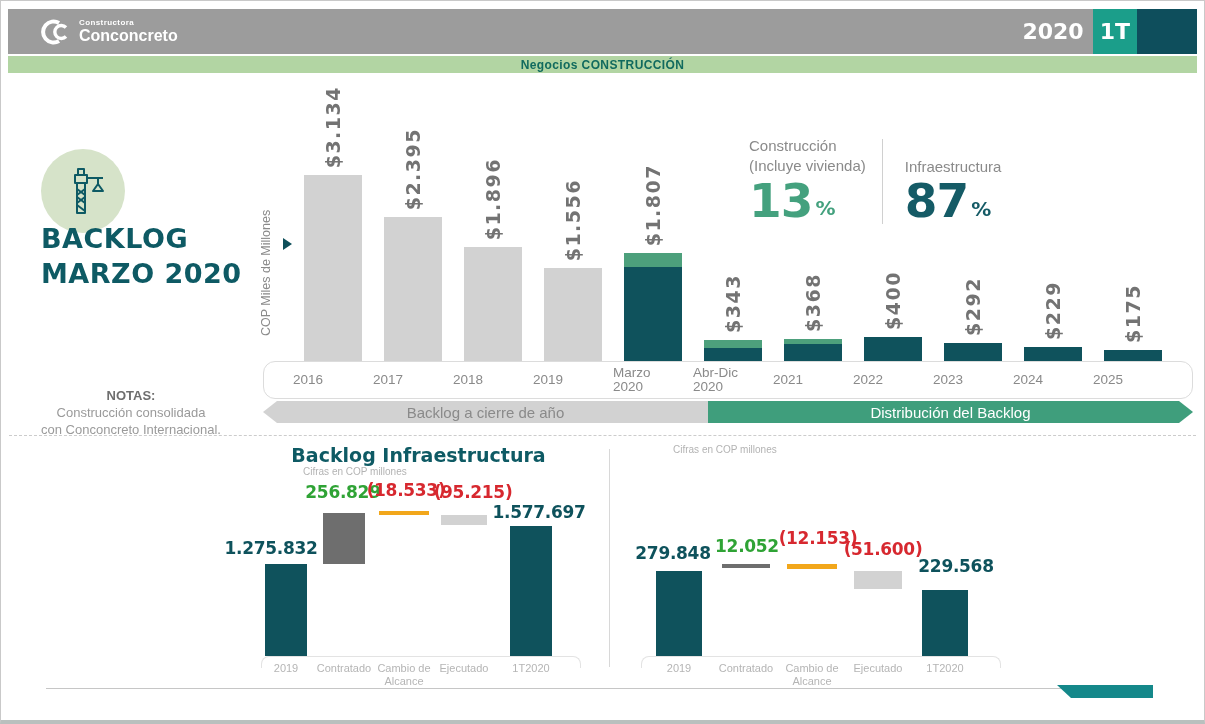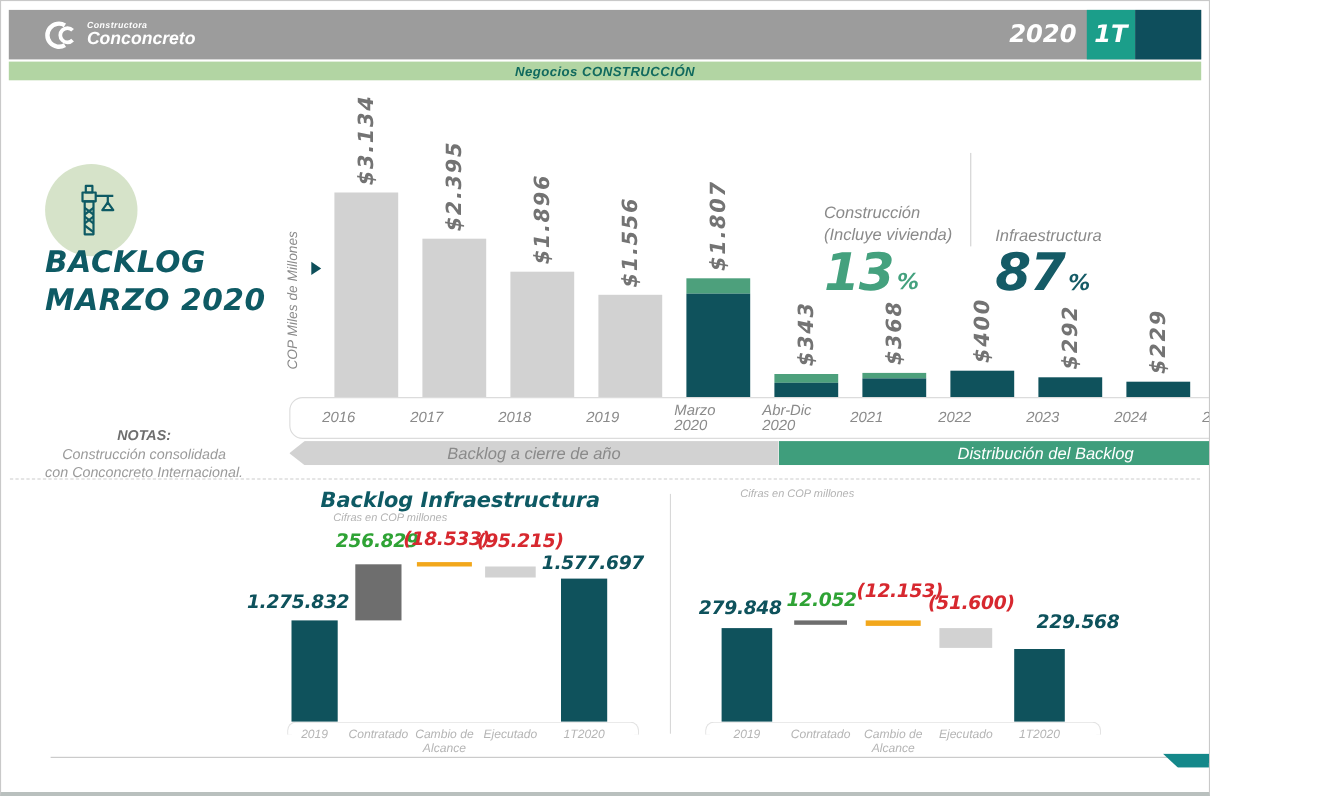--- a/index.html
+++ b/index.html
@@ -1,18 +1,18 @@
 <!DOCTYPE html>
 <html><head>
 <meta charset="utf-8">
 <style>
   * { margin:0; padding:0; box-sizing:border-box; }
   body { background:#ffffff; font-family:"Liberation Sans", sans-serif; }
-  .slide { position:relative; width:1100px; height:724px; background:#fff;
-           border:1px solid #c9c9c9; border-bottom:4px solid #b9c0be; overflow:hidden;font-style:italic; }
+  .slide { position:relative; width:1205px; height:724px; background:#fff;
+           border:1px solid #c9c9c9; border-bottom:4px solid #b9c0be; overflow:hidden; }
 
   
   .header { position:absolute; left:7px; top:8px; right:7px; height:45px; background:#9c9c9c; }
   .logo { position:absolute; left:30px; top:9px; display:flex; align-items:center; gap:5px; color:#fff; }
   .logo-text { display:flex; flex-direction:column; line-height:1.05; }
   .logo-top { font-size:8px; font-weight:bold; letter-spacing:.4px; }
   .logo-main { font-size:16px; font-weight:bold; }
   .header-right { position:absolute; right:0; top:0; height:100%; display:flex; align-items:stretch; }
   .year { color:#fff; font-weight:bold; font-size:22px; display:flex; align-items:center; margin-right:9px;
           font-family:"DejaVu Sans",sans-serif; }
@@ -55,21 +55,21 @@
   .m-bands { position:absolute; left:0; top:315px; width:100%; height:22px; display:flex; }
   .band { height:100%; display:flex; align-items:center; justify-content:center; font-size:15px; }
   .band-gray { width:445px; background:#d2d2d2; color:#8a8a8a;
                clip-path:polygon(14px 0,100% 0,100% 100%,14px 100%,0 50%); }
   .band-green { flex:1; background:#3f9e7c; color:#fff;
                 clip-path:polygon(0 0,calc(100% - 14px) 0,100% 50%,calc(100% - 14px) 100%,0 100%); }
 
   
   .pcts { position:absolute; left:748px; top:135px; display:flex; align-items:flex-start; }
   .pct-col { display:flex; flex-direction:column; }
-  .pct-label { font-size:15px; color:#8a8a8a; line-height:1.35;margin-top:48px; }
+  .pct-label { font-size:15px; color:#8a8a8a; line-height:1.35; }
   .pct-value { display:flex; align-items:flex-end; margin-top:2px; }
   .big { font-size:47px; font-weight:bold; line-height:.95; letter-spacing:-1px; font-family:"DejaVu Sans",sans-serif; }
   .pct-sign { font-size:20px; font-weight:bold; margin:0 0 3px 3px; font-family:"DejaVu Sans",sans-serif; }
   .green { color:#44a17e; }
   .teal { color:#155b66; }
   .pct-divider { width:1px; background:#d0d0d0; height:85px; margin:3px 22px 0 16px; }
   .pad-label { padding-top:21px; }
 
   
   .dashed-divider { position:absolute; left:8px; right:8px; top:434px; border-top:1px dashed #cccccc; }
@@ -303,20 +303,20 @@
         <div class="wf-label c-green" style="left: 116px; top: 40px;">12.052</div>
         <div class="wf-ax" style="left: 115px; top: 166px;">Contratado</div>
         <div class="wf-bar b-orange" style="left: 156px; top: 68px; width: 50px; height: 5px;"></div>
         <div class="wf-label c-red" style="left: 187px; top: 32px;">(12.153)</div>
         <div class="wf-ax" style="left: 181px; top: 166px;">Cambio de
 Alcance</div>
         <div class="wf-bar b-lgray" style="left: 223px; top: 75px; width: 48px; height: 18px;"></div>
         <div class="wf-label c-red" style="left: 252px; top: 43px;">(51.600)</div>
         <div class="wf-ax" style="left: 247px; top: 166px;">Ejecutado</div>
         <div class="wf-bar b-teal" style="left: 291px; top: 94px; width: 46px; height: 66px;"></div>
-        <div class="wf-label c-teal" style="left: 325px; top: 60px; margin-left: 24px;">229.568</div>
+        <div class="wf-label c-teal" style="left: 325px; top: 60px;">229.568</div>
         <div class="wf-ax" style="left: 314px; top: 166px;">1T2020</div>
       </div>
   </div>
 
   <div class="bottom-line"></div>
   <div class="bottom-ribbon"></div>
 </div>
 
 </body></html>

